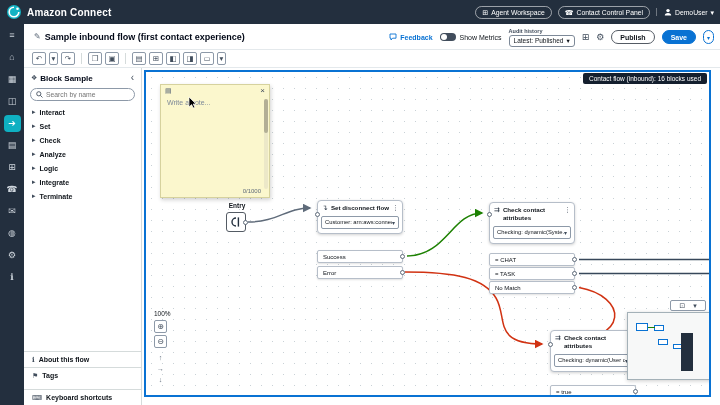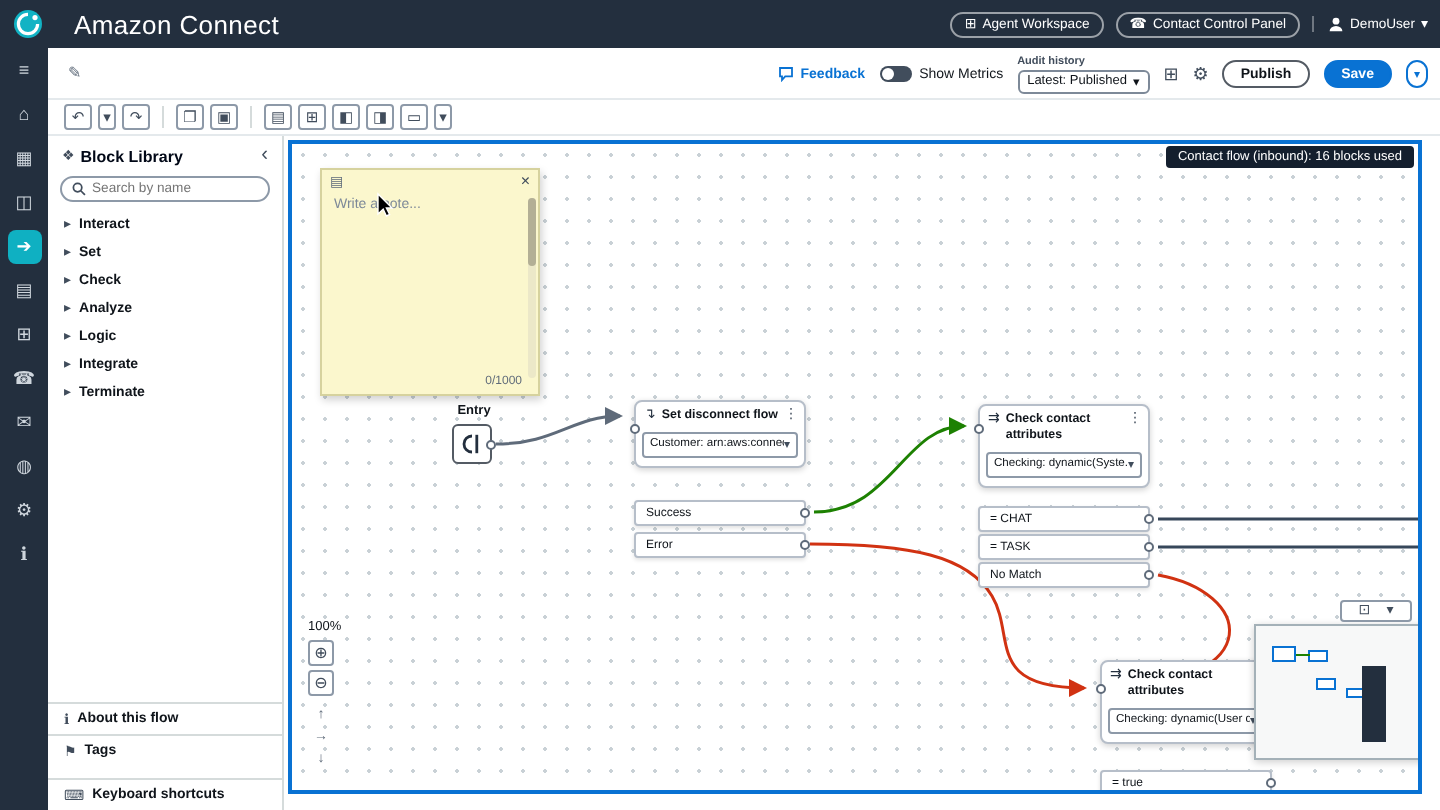--- a/index.html
+++ b/index.html
@@ -4,21 +4,21 @@
 <style>
   * { margin:0; padding:0; box-sizing:border-box; }
   html,body { width:720px; height:405px; overflow:hidden; background:#fff;
     font-family:"Liberation Sans","DejaVu Sans",sans-serif; }
   .abs { position:absolute; }
   .screen { position:relative; width:720px; height:405px; background:#fff; }
 
   
   .topnav { left:0; top:0; width:720px; height:24px; background:#232f3e; display:flex;
     align-items:center; color:#fff; z-index:30; }
-  .brand { font-size:13px; font-weight:normal; margin-left:15px; letter-spacing:.2px; }
+  .brand { font-size:10px; font-weight:bold; margin-left:5px; letter-spacing:.2px; }
   .topnav-right { position:absolute; right:6px; top:0; height:24px; display:flex; align-items:center; gap:6px; }
   .tn-btn { display:flex; align-items:center; gap:3px; border:1px solid rgba(255,255,255,.55);
     border-radius:8px; padding:2px 6px; font-size:6.8px; color:#fff; cursor:pointer; }
   .tn-glyph { font-size:7px; line-height:1; }
   .tn-user { display:flex; align-items:center; gap:3px; font-size:6.8px; padding-left:7px;
     border-left:1px solid rgba(255,255,255,.35); cursor:pointer; }
 
   
   .rail { left:0; top:24px; width:24px; height:381px; background:#232f3e; z-index:25; }
   .rail-icon { width:24px; height:22px; display:flex; align-items:center; justify-content:center;
@@ -208,20 +208,21 @@
     <div class="rail-icon">
         <span class="chip">⚙</span>
       </div>
     <div class="rail-icon">
         <span class="chip">ℹ</span>
       </div>
   </div>
 
   <div class="abs header">
     <span class="pencil">✎</span>
+    <span class="page-title">Sample inbound flow (first contact experience)</span>
     <div class="header-right">
       <div class="feedback">
         <svg width="8" height="8" viewBox="0 0 8 8">
           <path d="M1 1 h6 v4.2 h-3.4 L2 7 V5.2 H1 z" fill="none" stroke="#0972d3" stroke-width="0.9"></path>
         </svg>
         <span>Feedback</span>
       </div>
       <div class="toggle-wrap">
         <div class="toggle">
             <div class="knob"></div>
@@ -257,21 +258,21 @@
       <div class="tb-btn">◧</div>
       <div class="tb-btn">◨</div>
       <div class="tb-btn">▭</div>
       <div class="tb-btn narrow">▾</div>
     </div>
   </div>
 
   <div class="abs library">
     <div class="lib-head">
       <span class="lib-icon">❖</span>
-      <span class="lib-title">Block Library</span>
+      <span class="lib-title">Block Sample</span>
       <span class="lib-collapse">‹</span>
     </div>
     <div class="lib-search">
       <div class="searchbox">
         <svg width="7" height="7" viewBox="0 0 8 8">
           <circle cx="3.2" cy="3.2" r="2.4" fill="none" stroke="#414d5c" stroke-width="1"></circle>
           <line x1="5" y1="5" x2="7.4" y2="7.4" stroke="#414d5c" stroke-width="1"></line>
         </svg>
         <input type="text" placeholder="Search by name" style="">
       </div>

